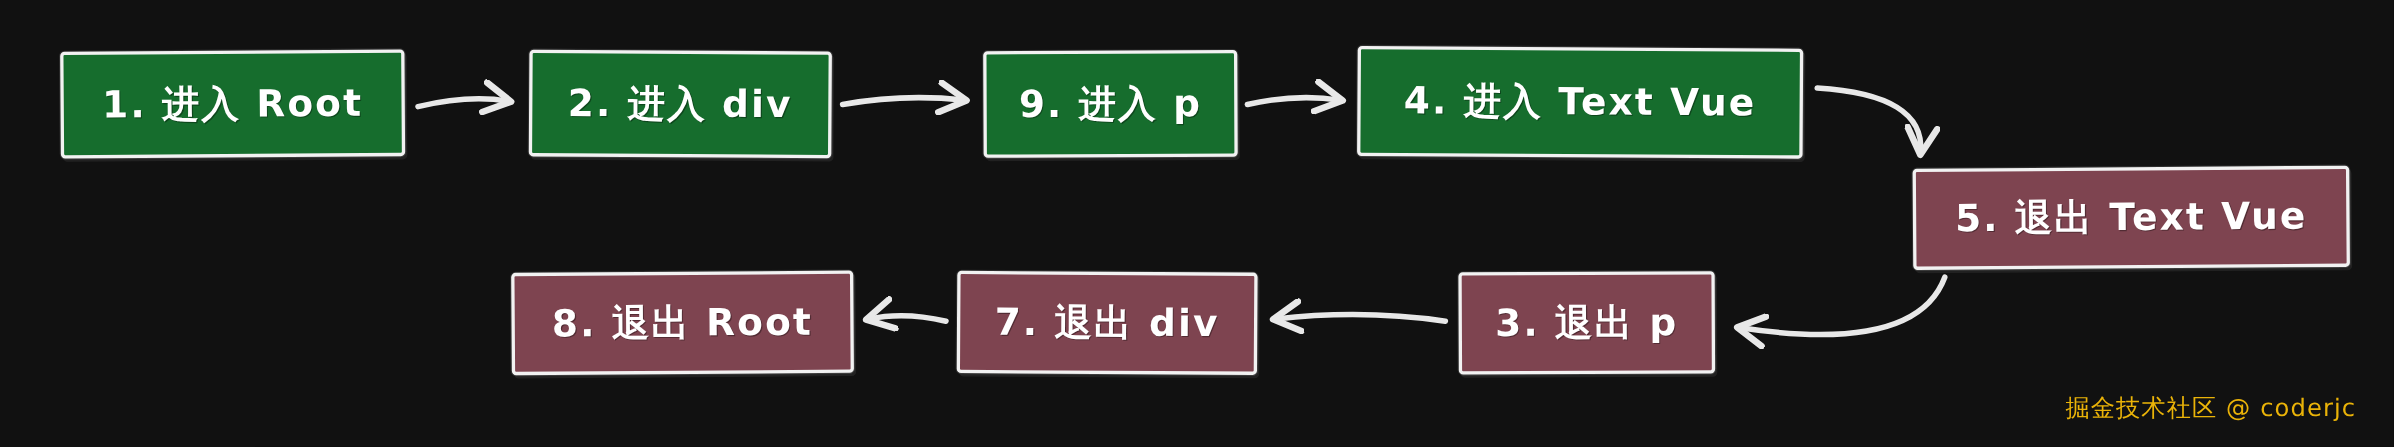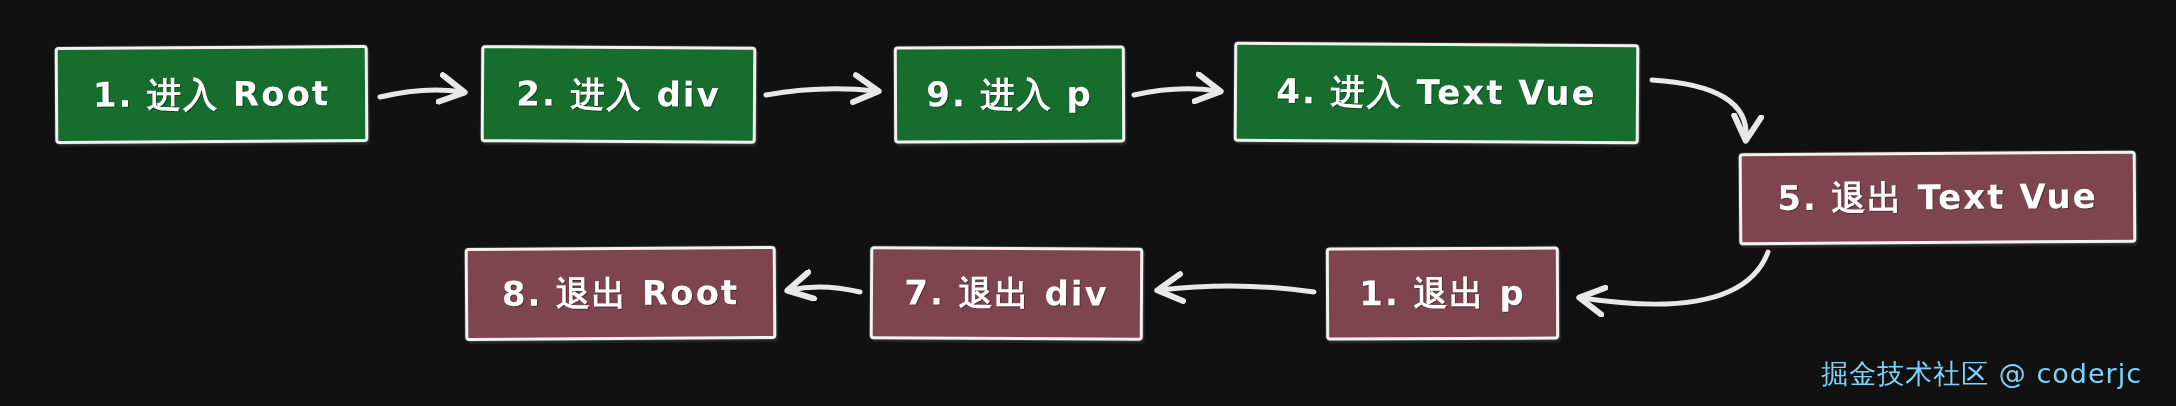--- a/index.html
+++ b/index.html
@@ -58,22 +58,22 @@
   #arrow-layer path.link {
     fill: none;
     stroke: #e8e8e8;
     stroke-width: 5;
     stroke-linecap: round;
   }
   .watermark {
     position: absolute;
     right: 34px;
     top: 356px;
-    color: #7dd3fc;
-    font-size: 27px;
+    color: #eab308;
+    font-size: 22px;
     letter-spacing: 1px;
     white-space: nowrap;
   }
 </style>
 </head>
 <body>
 
 <div id="stage">
 
   <svg id="arrow-layer" viewBox="0 0 2176 406" xmlns="http://www.w3.org/2000/svg">
@@ -100,21 +100,21 @@
   <div id="box3" class="flow-box enter r3">
     <span>9. 进入 p</span>
   </div>
   <div id="box4" class="flow-box enter r2">
     <span>4. 进入 Text Vue</span>
   </div>
   <div id="box5" class="flow-box exit r1">
     <span>5. 退出 Text Vue</span>
   </div>
   <div id="box6" class="flow-box exit r3">
-    <span>1. 退出 p</span>
+    <span>3. 退出 p</span>
   </div>
   <div id="box7" class="flow-box exit r2">
     <span>7. 退出 div</span>
   </div>
   <div id="box8" class="flow-box exit r1">
     <span>8. 退出 Root</span>
   </div>
 
   <div class="watermark">掘金技术社区 @ coderjc</div>
 

